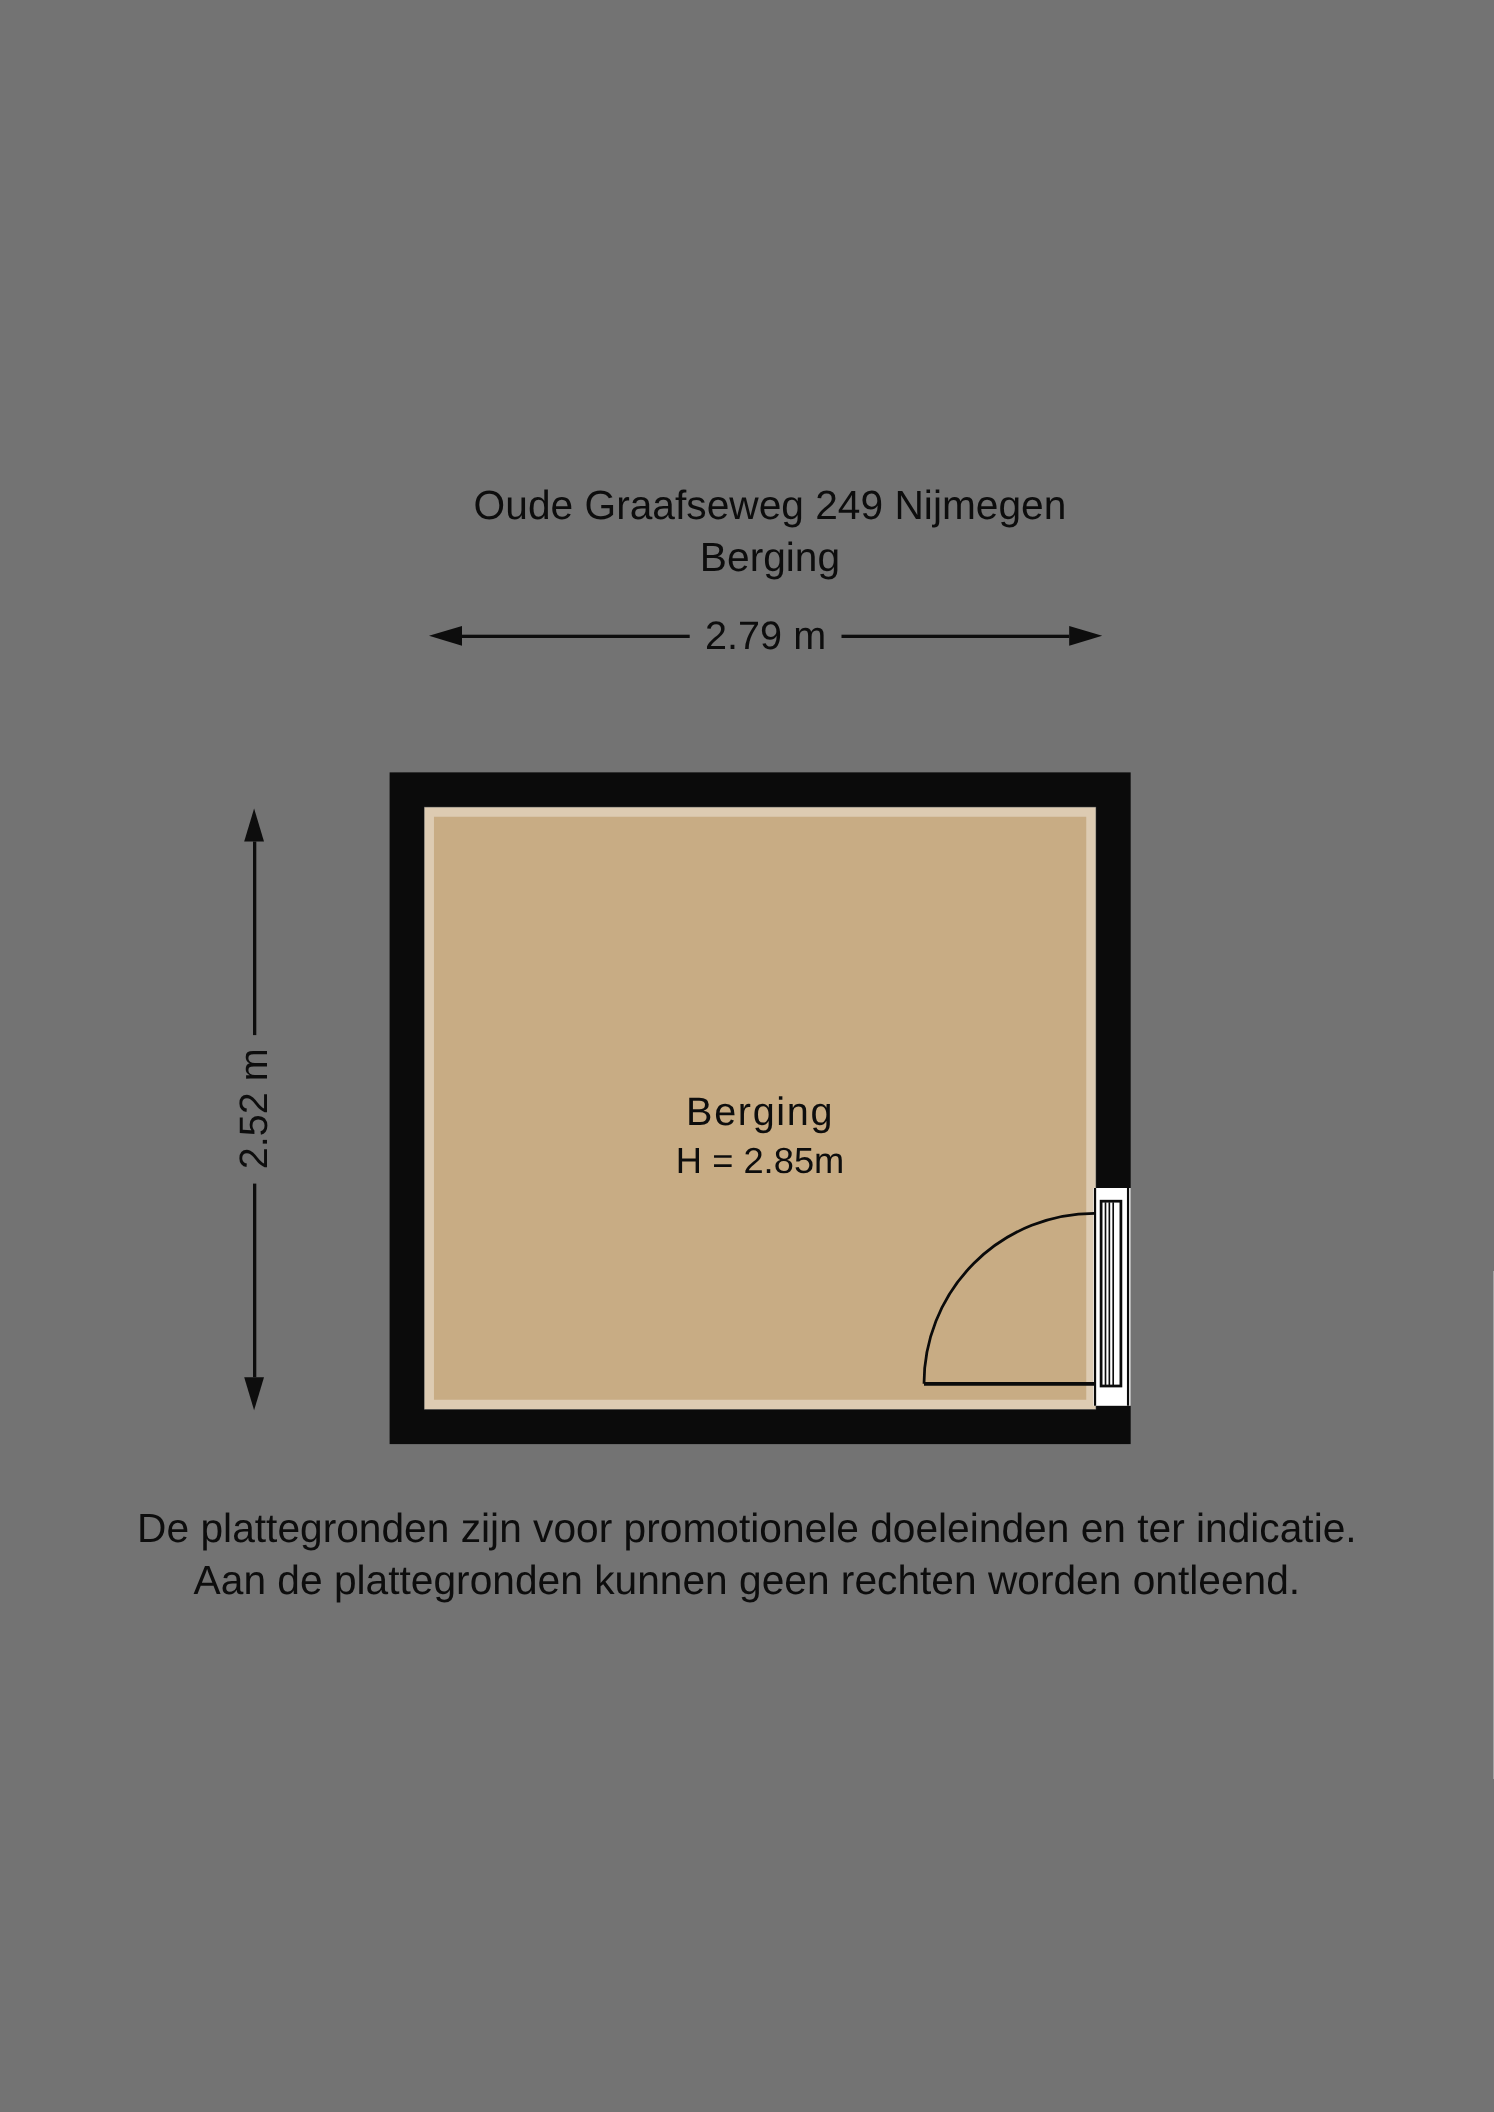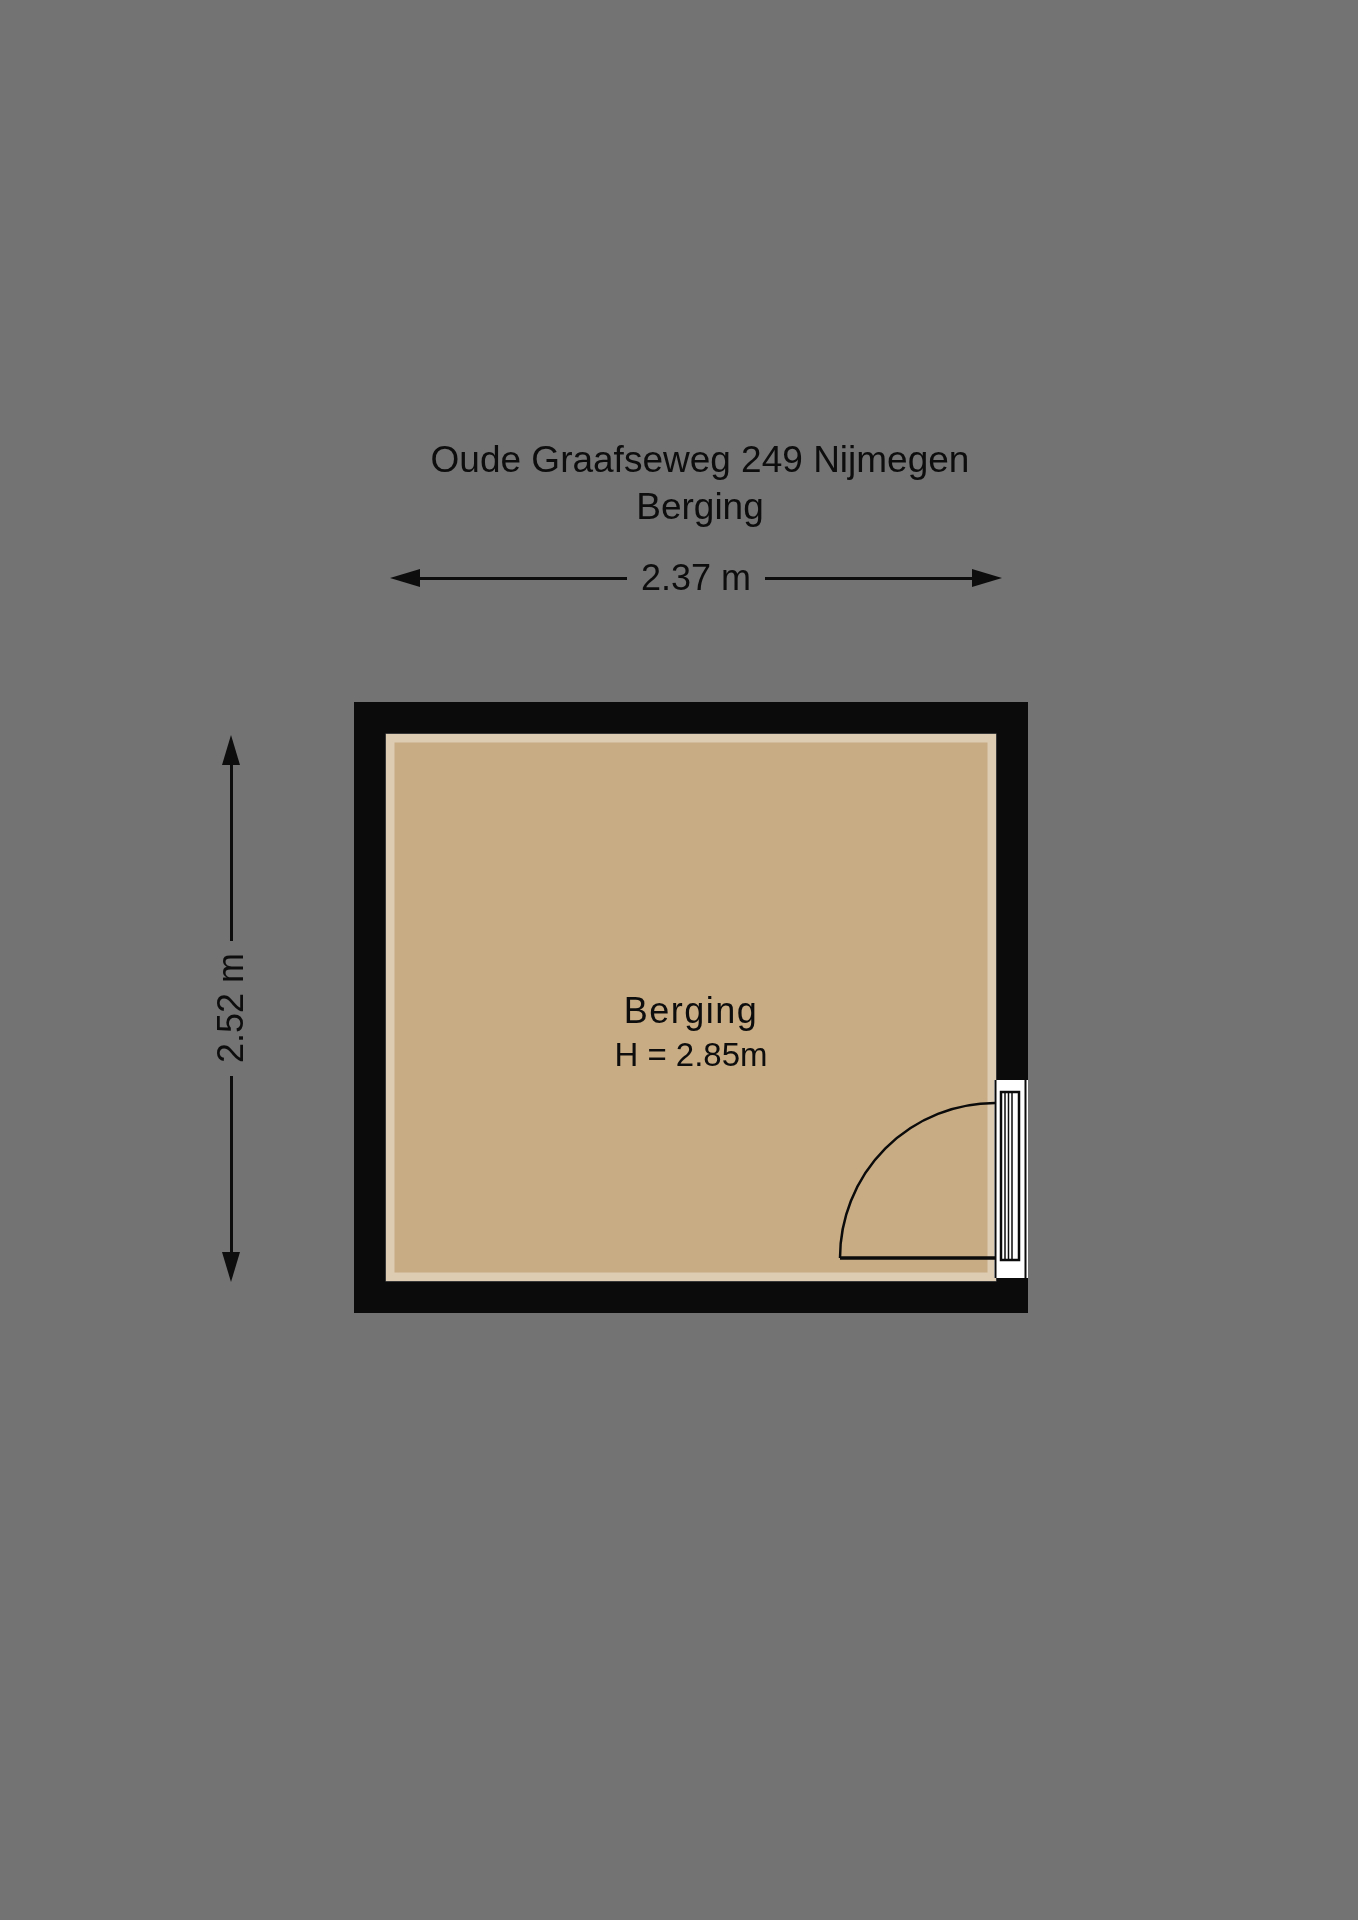--- a/index.html
+++ b/index.html
@@ -113,21 +113,21 @@
 <div class="canvas">
 
   <div class="title-block">
     <div>Oude Graafseweg 249 Nijmegen</div>
     <div>Berging</div>
   </div>
 
   <div class="dim-h">
     <div class="arrow-left"></div>
     <div class="line"></div>
-    <div class="label">2.37 m</div>
+    <div class="label">2.79 m</div>
     <div class="line"></div>
     <div class="arrow-right"></div>
   </div>
 
   <div class="dim-v">
     <div class="arrow-up"></div>
     <div class="line"></div>
     <div class="label">2.52 m</div>
     <div class="line"></div>
     <div class="arrow-down"></div>
@@ -155,14 +155,18 @@
 
       <line x1="486" y1="556" x2="641" y2="556" stroke="#0b0b0b" stroke-width="3.5"></line>
     </g>
   </svg>
 
   <div class="room-label">
     <div class="room-name">Berging</div>
     <div class="room-height">H = 2.85m</div>
   </div>
 
+  <div class="footer">
+    <div>De plattegronden zijn voor promotionele doeleinden en ter indicatie.</div>
+    <div>Aan de plattegronden kunnen geen rechten worden ontleend.</div>
+  </div>
 
 </div>
 
 </body></html>

